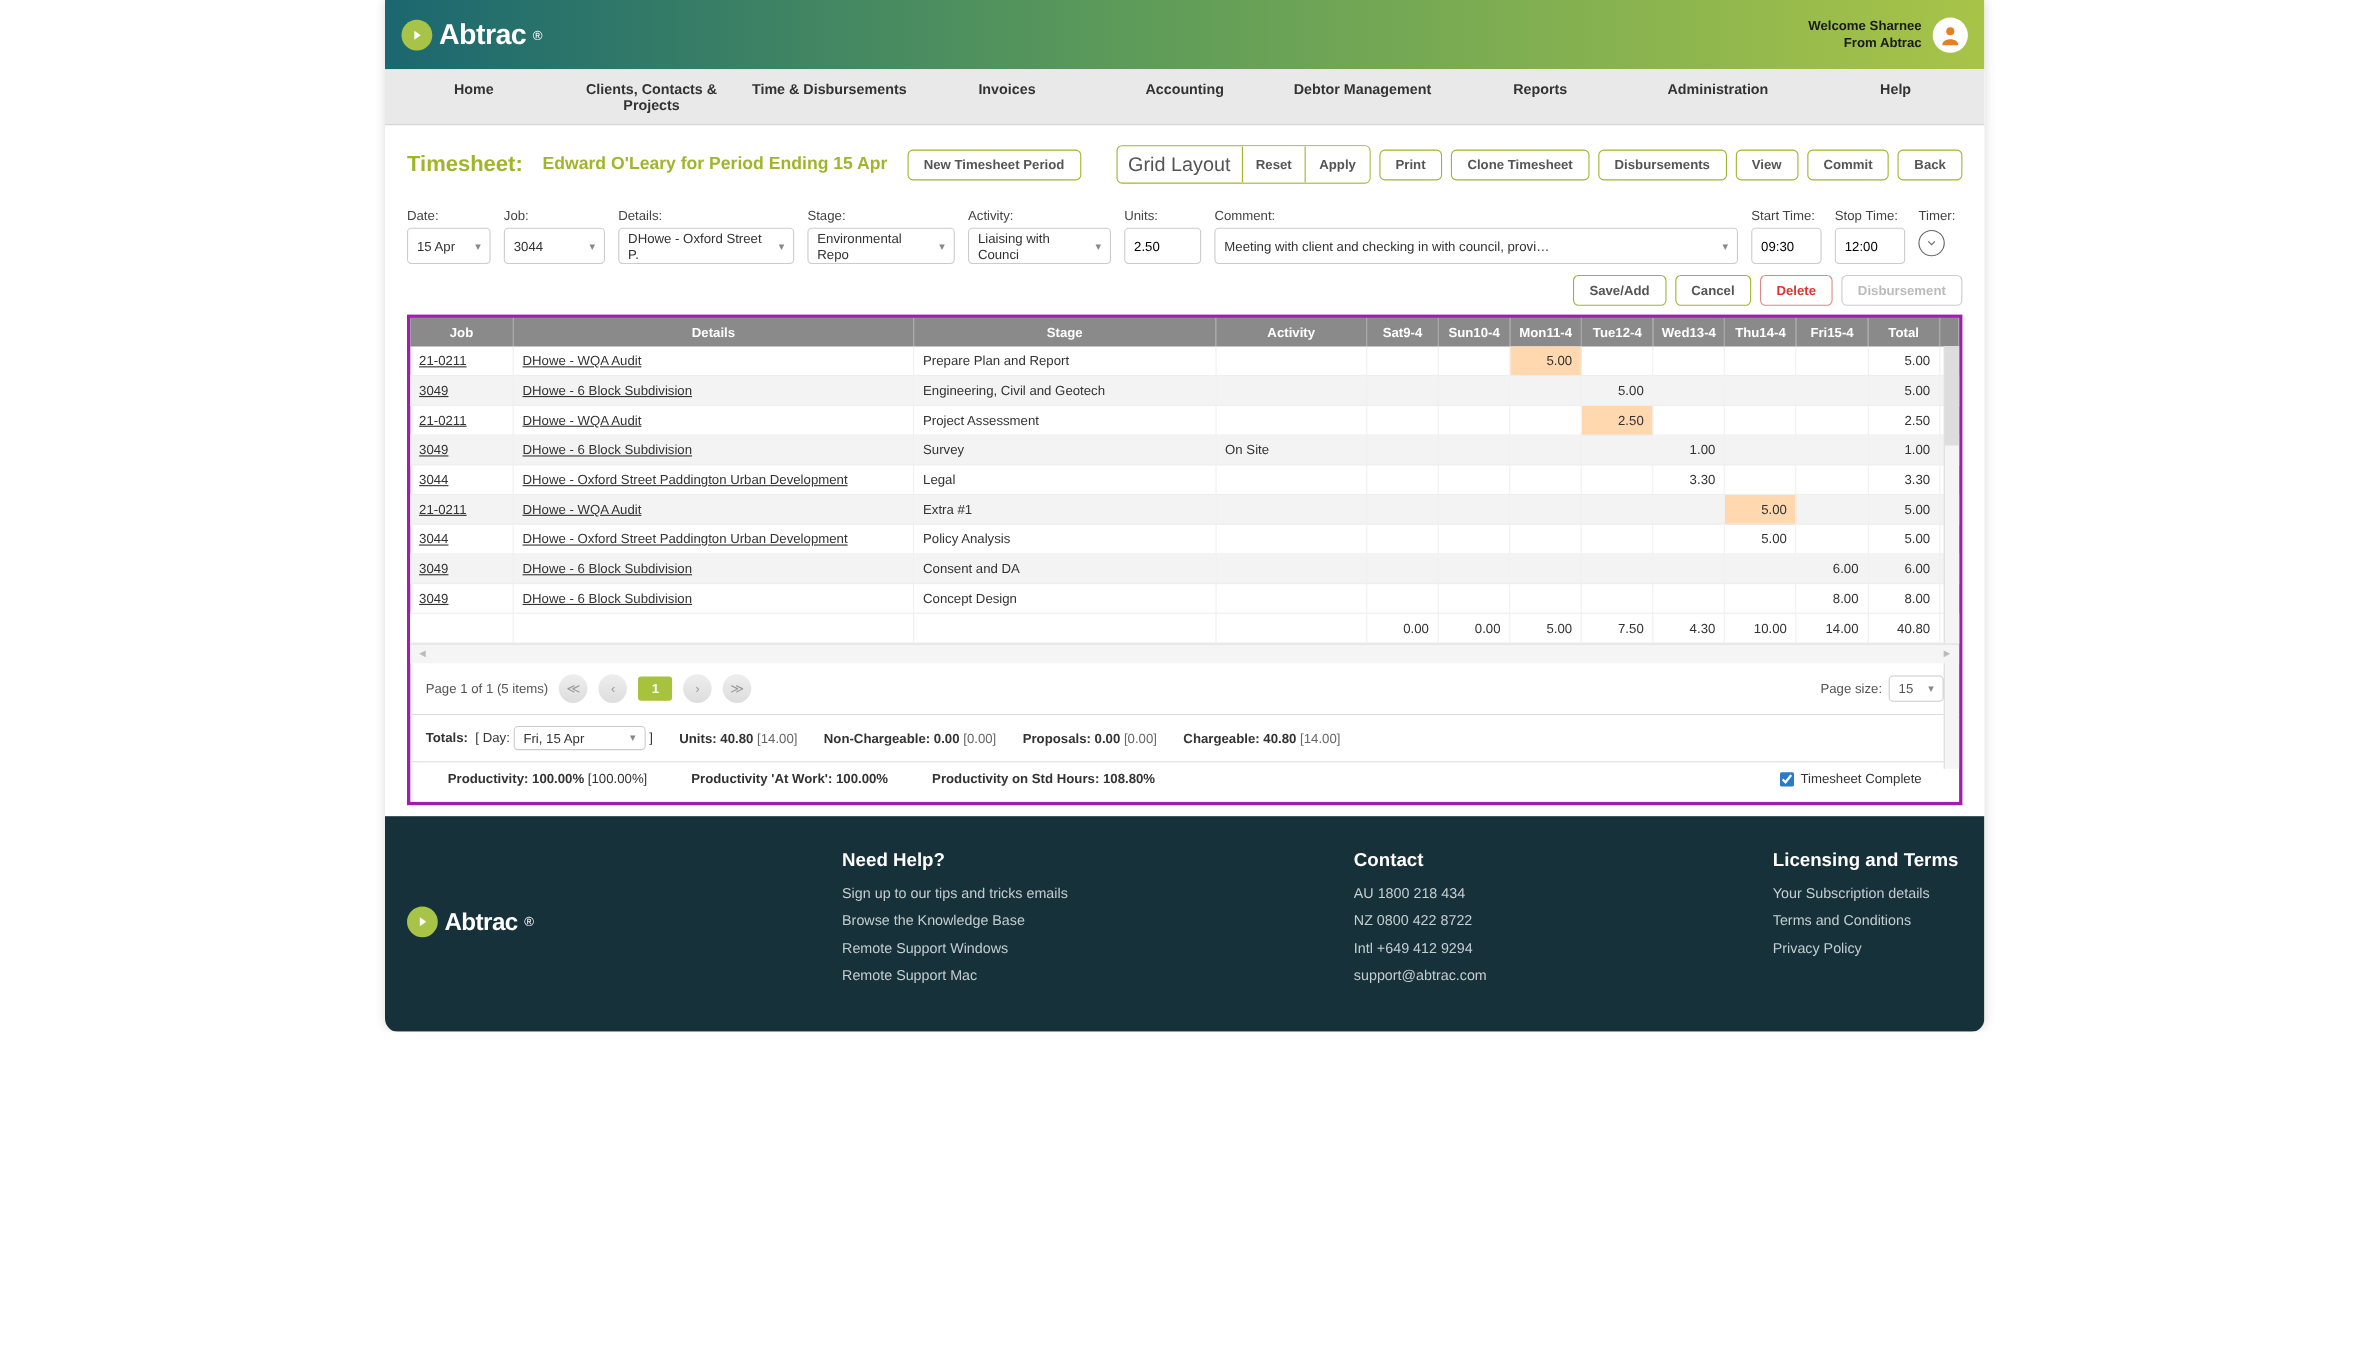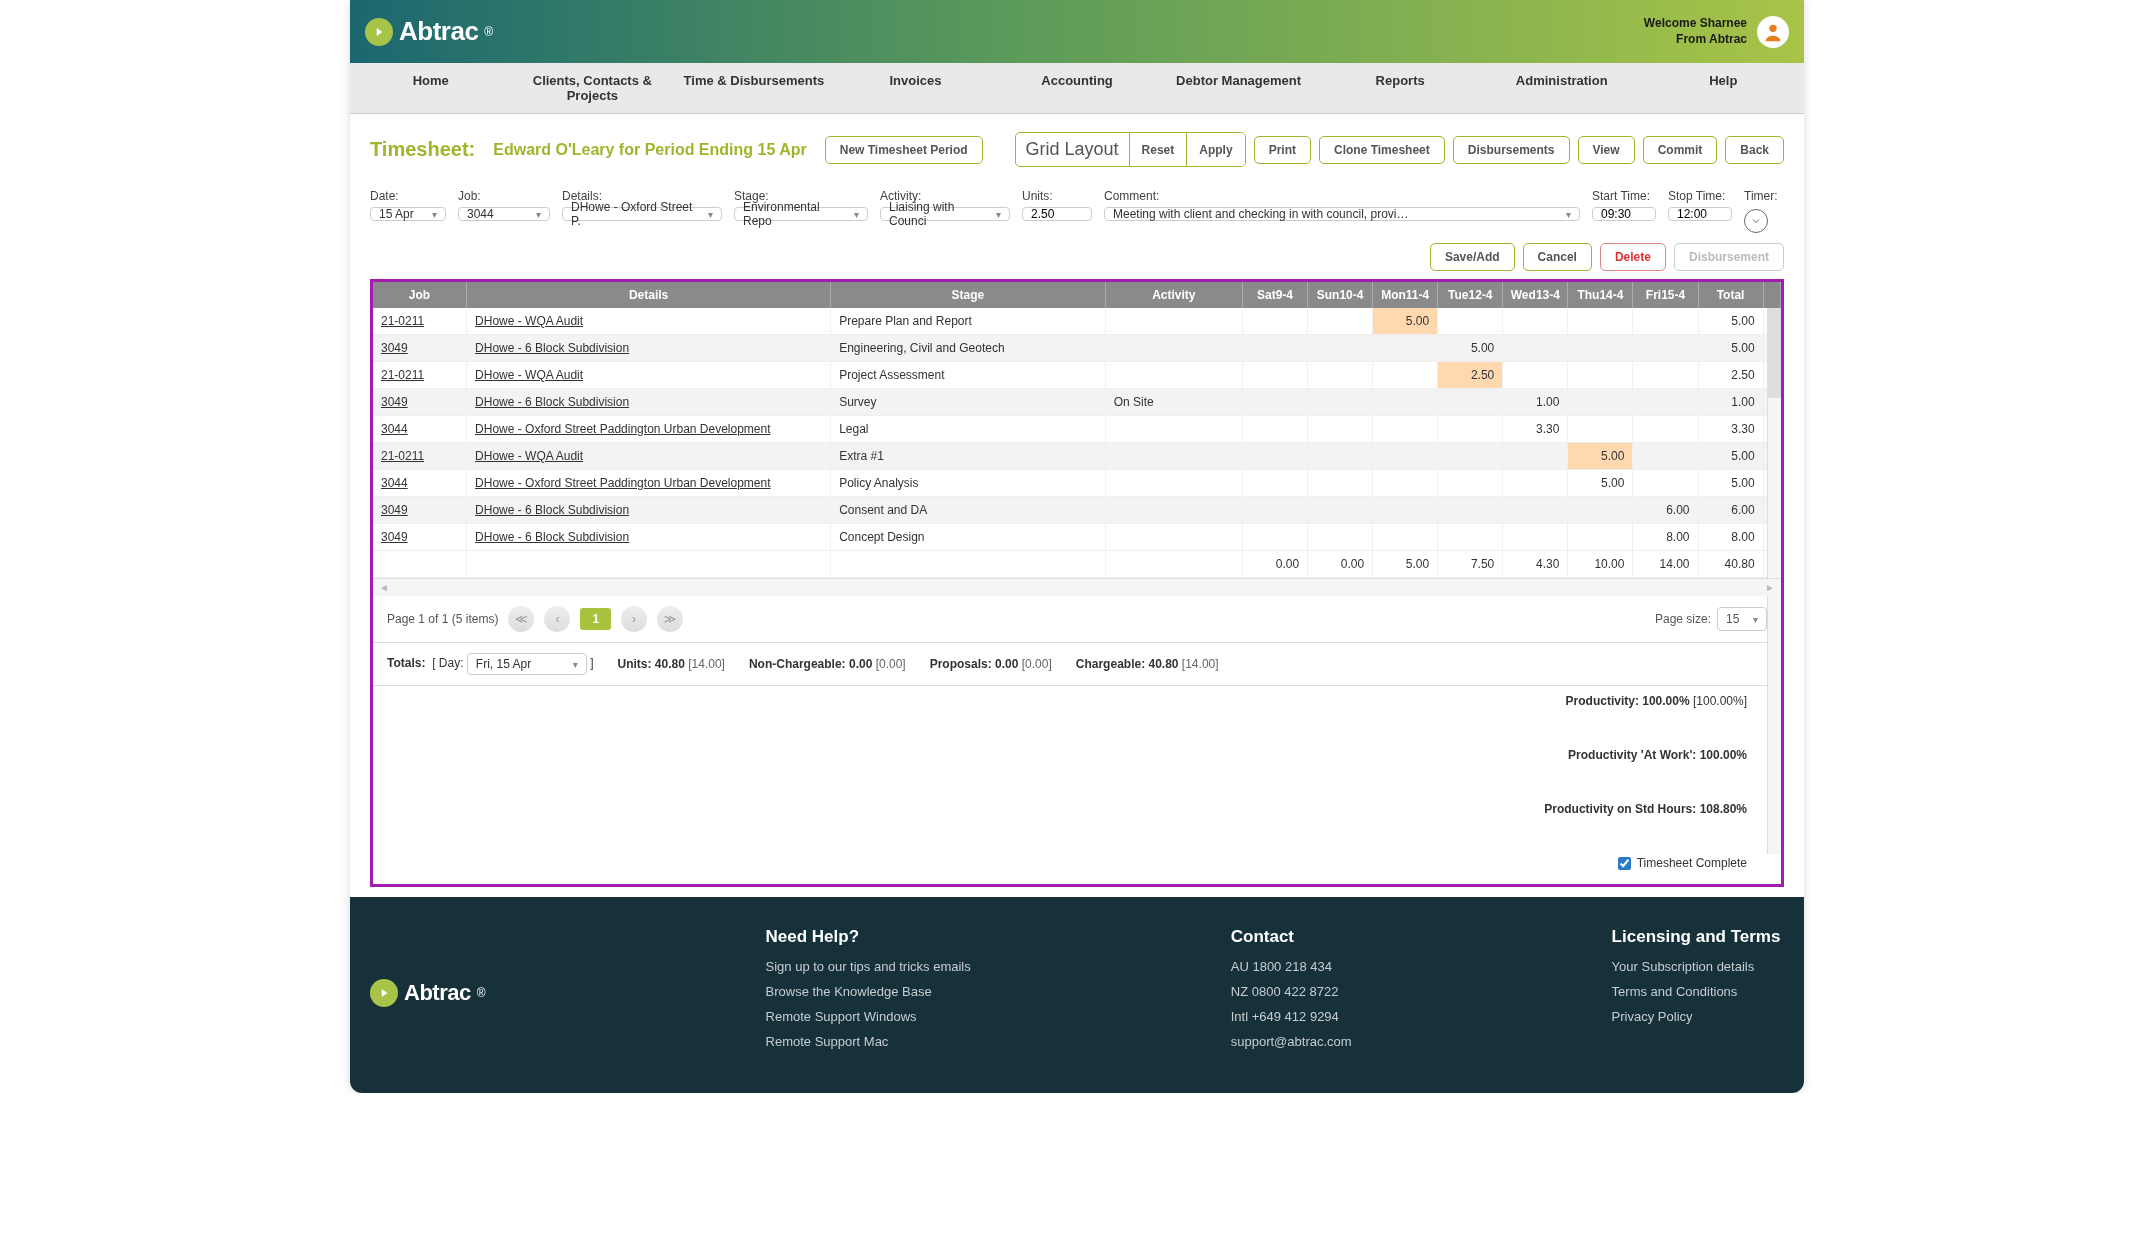--- a/index.html
+++ b/index.html
@@ -30,21 +30,21 @@
 .btn { border: 1px solid #a1b52c; background: #fff; color: #555; padding: 6px 14px; border-radius: 5px; font-size: 12px; cursor: pointer; font-weight: bold; }
 .btn-group-right { margin-left: auto; display: flex; gap: 8px; align-items: center; }
 .btn-join { display: flex; border: 1px solid #a1b52c; border-radius: 5px; overflow: hidden; }
 .btn-join > span { padding: 6px 10px; font-size: 18px; color: #555; cursor: default; }
 .btn-join > button { border: none; border-left: 1px solid #a1b52c; background: #fff; padding: 6px 12px; font-size: 12px; cursor: pointer; font-weight: bold; color: #555; }
 
 
 .form-row { display: flex; gap: 12px; margin-top: 22px; align-items: flex-start; flex-wrap: nowrap; }
 .form-col { display: flex; flex-direction: column; gap: 4px; }
 .form-col label { font-size: 12px; color: #444; }
-.form-input, .form-select { border: 1px solid #ccc; border-radius: 4px; padding: 5px 8px; font-size: 12px; height: 14px; background: #fff; }
+.form-input, .form-select { border: 1px solid #ccc; border-radius: 4px; padding: 5px 8px; font-size: 12px; height: 33px; background: #fff; }
 .form-select { position: relative; display: flex; align-items: center; justify-content: space-between; }
 .form-select .caret { color: #888; font-size: 10px; margin-left: 4px; }
 .timer-icon { width: 24px; height: 24px; border: 1.5px solid #666; border-radius: 50%; display: flex; align-items: center; justify-content: center; margin-top: 2px; cursor: pointer; }
 .timer-icon svg { width: 12px; height: 12px; stroke: #666; }
 
 .form-actions { display: flex; justify-content: flex-end; gap: 8px; margin-top: 10px; }
 .btn-danger { border-color: #d88; color: #d33; }
 .btn-disabled { border-color: #ccc; color: #bbb; cursor: not-allowed; }
 
 
@@ -65,21 +65,21 @@
 
 .pager-row { display: flex; align-items: center; padding: 10px 14px; gap: 10px; font-size: 12px; color: #555; }
 .pager-btn { width: 26px; height: 26px; border-radius: 50%; background: linear-gradient(#eee,#ddd); display: flex; align-items: center; justify-content: center; color: #999; cursor: pointer; }
 .pager-page { background: #a7c23c; color: #fff; padding: 4px 12px; border-radius: 3px; font-weight: bold; }
 .pager-right { margin-left: auto; display: flex; align-items: center; gap: 6px; }
 
 
 .totals-bar { border-top: 1px solid #ddd; border-bottom: 1px solid #ddd; padding: 10px 14px; font-size: 12px; display: flex; flex-wrap: wrap; gap: 24px; align-items: center; }
 .totals-bar b { font-weight: bold; }
 .totals-bar .gray { color: #666; }
-.totals-second { display: flex; gap: 40px; padding: 8px 34px 14px; font-size: 12px; align-items: flex-end; flex-direction: column; }
+.totals-second { display: flex; gap: 40px; padding: 8px 34px 14px; font-size: 12px; align-items: flex-start; }
 .chk-wrap { margin-left: auto; display: flex; align-items: center; gap: 6px; }
 input[type=checkbox] { accent-color: #2a7ac8; }
 
 
 .footer { background: #16313a; color: #d5dcde; padding: 30px 20px 34px; display: flex; gap: 100px; }
 .footer .logo-text { font-size: 22px; }
 .footer-col h4 { color: #fff; font-size: 17px; margin-bottom: 12px; font-weight: bold; }
 .footer-col div, .footer-col a { color: #c5cdd0; font-size: 13px; margin-bottom: 10px; display: block; text-decoration: none; }
 </style>
 </head>

